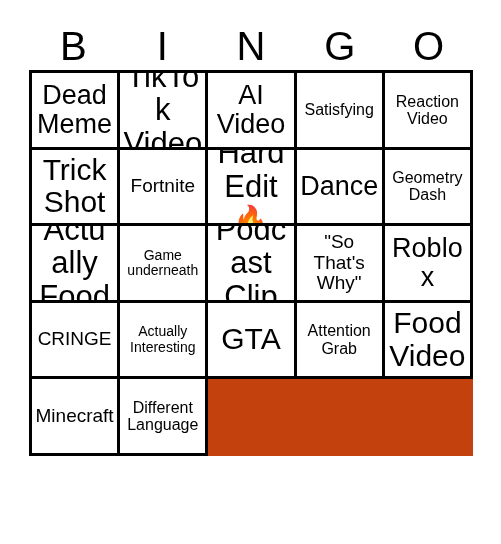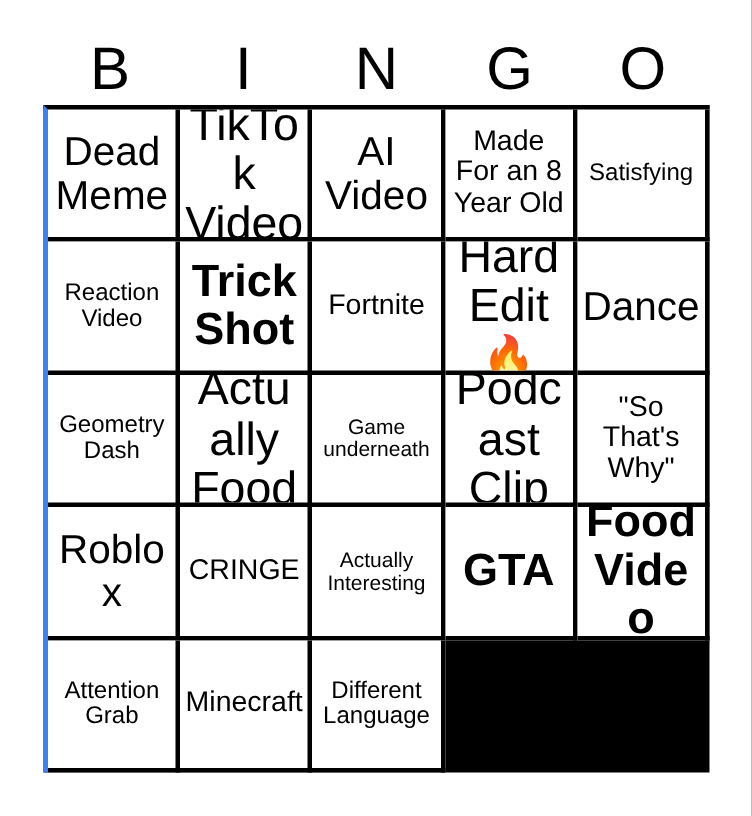--- a/index.html
+++ b/index.html
@@ -44,28 +44,28 @@
     color: #000000;
     user-select: none;
   }
 
   
   #bingo-grid {
     position: absolute;
     left: 29px;
     top: 70px;
     width: 444px;
-    height: 445px;
+    height: 386px;
     box-sizing: border-box;
     display: grid;
     grid-template-columns: repeat(5, 1fr);
     grid-template-rows: repeat(5, 1fr);
     border-top: 3px solid #000000;
-    border-left: 3px solid #3b82f6;
-    background: #000000;
+    border-left: 3px solid #000000;
+    background: #c2410c;
   }
   .bingo-cell {
     box-sizing: border-box;
     border-right: 3px solid #000000;
     border-bottom: 3px solid #000000;
     display: flex;
     align-items: center;
     justify-content: center;
     text-align: center;
     padding: 2px 3px;
@@ -76,21 +76,21 @@
     display: block;
     width: 100%;
     line-height: 1.08;
     word-wrap: break-word;
     overflow-wrap: break-word;
     hyphens: none;
     color: #000000;
   }
 
   
-  .sz-xl   { font-size: 30px; font-weight: bold; }
+  .sz-xl   { font-size: 30px; }
   .sz-lg   { font-size: 27px; }
   .sz-md   { font-size: 31px; }
   .sz-sm   { font-size: 19px; }
   .sz-xs   { font-size: 16px; }
   .sz-xxs  { font-size: 14px; }
 
   .emoji {
     font-family: "DejaVu Sans", sans-serif;
     font-size: 0.92em;
   }
@@ -110,23 +110,20 @@
 
   <div id="bingo-grid">
       <div class="bingo-cell">
         <span class="cell-text sz-lg">Dead Meme</span>
       </div>
       <div class="bingo-cell">
         <span class="cell-text sz-md">TikTok Video</span>
       </div>
       <div class="bingo-cell">
         <span class="cell-text sz-lg">AI Video</span>
-      </div>
-      <div class="bingo-cell">
-        <span class="cell-text sz-sm">Made For an 8 Year Old</span>
       </div>
       <div class="bingo-cell">
         <span class="cell-text sz-xs">Satisfying</span>
       </div>
       <div class="bingo-cell">
         <span class="cell-text sz-xs">Reaction Video</span>
       </div>
       <div class="bingo-cell">
         <span class="cell-text sz-xl">Trick Shot</span>
       </div>
@@ -160,24 +157,24 @@
       <div class="bingo-cell">
         <span class="cell-text sz-sm">CRINGE</span>
       </div>
       <div class="bingo-cell">
         <span class="cell-text sz-xxs">Actually Interesting</span>
       </div>
       <div class="bingo-cell">
         <span class="cell-text sz-xl">GTA</span>
       </div>
       <div class="bingo-cell">
-        <span class="cell-text sz-xl">Food Video</span>
+        <span class="cell-text sz-xs">Attention Grab</span>
       </div>
       <div class="bingo-cell">
-        <span class="cell-text sz-xs">Attention Grab</span>
+        <span class="cell-text sz-xl">Food Video</span>
       </div>
       <div class="bingo-cell">
         <span class="cell-text sz-sm">Minecraft</span>
       </div>
       <div class="bingo-cell">
         <span class="cell-text sz-xs">Different Language</span>
       </div>
     </div>
 
 </div>

